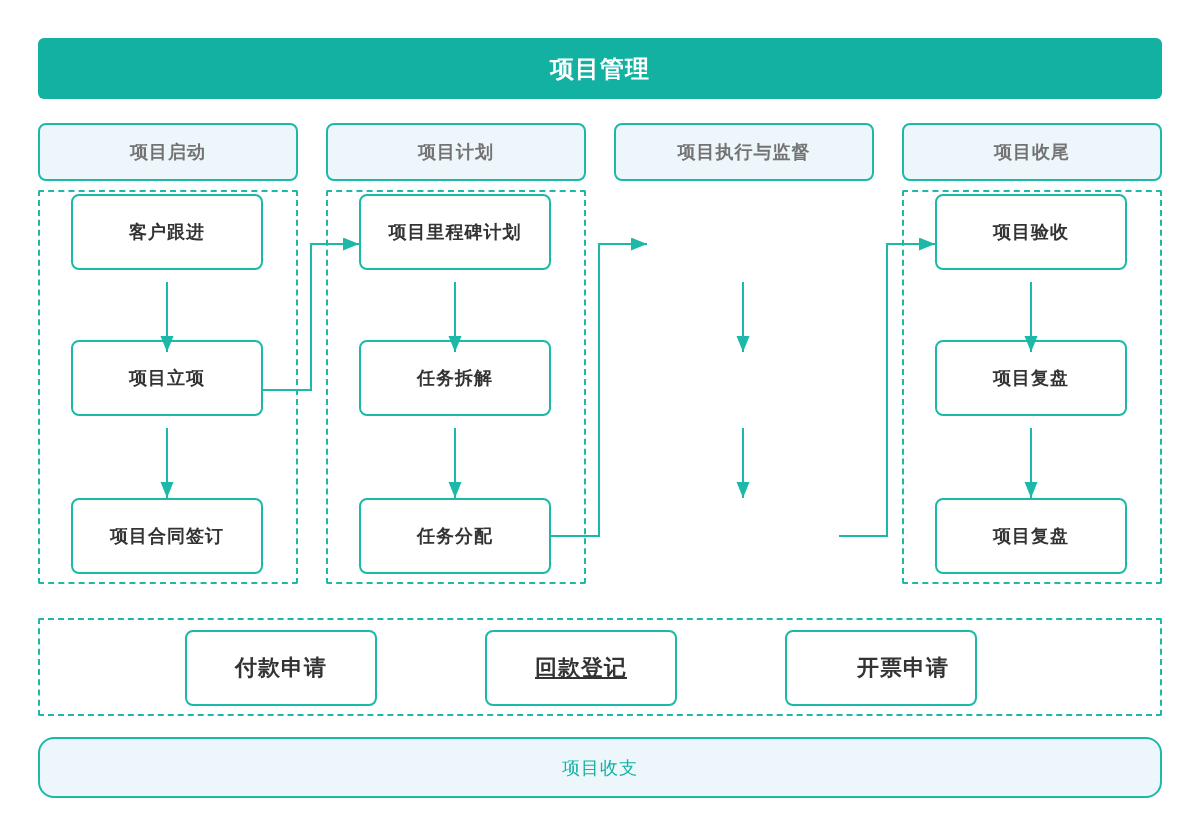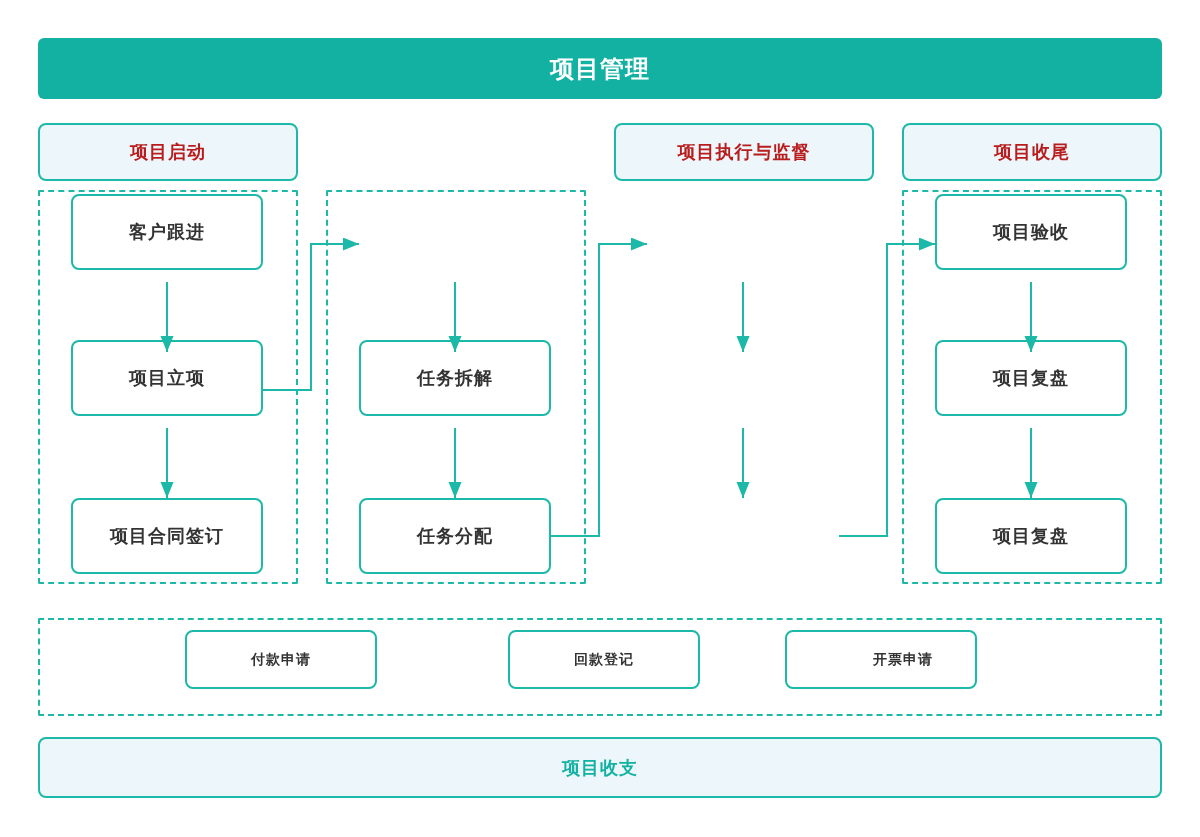--- a/index.html
+++ b/index.html
@@ -28,21 +28,21 @@
     box-sizing: border-box;
     letter-spacing: 1px;
   }
   .phase-header {
     position: absolute;
     top: 123px;
     width: 260px; height: 58px;
     background: #edf6fb;
     border: 2px solid #1cb8a8;
     border-radius: 8px;
-    color: #b91c1c;
+    color: #737373;
     font-size: 18px;
     font-weight: bold;
     display: flex; align-items: center; justify-content: center;
     box-sizing: border-box;
     letter-spacing: 1px;
   }
   .phase-group {
     position: absolute;
     top: 190px;
     width: 260px; height: 394px;
@@ -75,44 +75,44 @@
     position: absolute;
     left: 38px; top: 618px;
     width: 1124px; height: 98px;
     border: 2px dashed #1cb8a8;
     border-radius: 2px;
     box-sizing: border-box;
   }
   .finance-node {
     position: absolute;
     top: 10px;
-    width: 192px; height: 59px;
+    width: 192px; height: 76px;
     background: #ffffff;
     border: 2px solid #1cb8a8;
     border-radius: 8px;
     color: #333333;
-    font-size: 14px;
+    font-size: 22px;
     font-weight: bold;
     display: flex; align-items: center; justify-content: center;
     box-sizing: border-box;
     letter-spacing: 1px;
   }
   .fin1 { left: 145px; }
-  .fin2 { left: 468px; }
+  .fin2 { left: 445px; text-decoration: underline; }
   .fin3 { left: 745px; padding-left: 44px; }
   .banner-bottom {
     position: absolute;
     left: 38px; top: 737px;
     width: 1124px; height: 61px;
     background: #edf6fb;
     border: 2px solid #1cb8a8;
-    border-radius: 8px;
+    border-radius: 16px;
     color: #12b1a2;
     font-size: 18px;
-    font-weight: bold;
+    font-weight: normal;
     display: flex; align-items: center; justify-content: center;
     box-sizing: border-box;
     letter-spacing: 1px;
   }
   .edge-layer {
     position: absolute;
     left: 0; top: 0;
     width: 1200px; height: 837px;
     pointer-events: none;
   }
@@ -120,30 +120,32 @@
 </head>
 <body>
 
 <div class="page">
 
   <div class="banner-top">
     <span>项目管理</span>
   </div>
 
   <div class="phase-header col1">项目启动</div>
+  <div class="phase-header col2">项目计划</div>
   <div class="phase-header col3">项目执行与监督</div>
   <div class="phase-header col4">项目收尾</div>
 
   <div class="phase-group col1">
     <div class="flow-node row1">客户跟进</div>
     <div class="flow-node row2">项目立项</div>
     <div class="flow-node row3">项目合同签订</div>
   </div>
 
   <div class="phase-group col2">
+    <div class="flow-node row1">项目里程碑计划</div>
     <div class="flow-node row3">任务分配</div>
     <div class="flow-node row2">任务拆解</div>
   </div>
 
 
   <div class="phase-group col4">
     <div class="flow-node row1">项目验收</div>
     <div class="flow-node row2">项目复盘</div>
     <div class="flow-node row3">项目复盘</div>
   </div>

